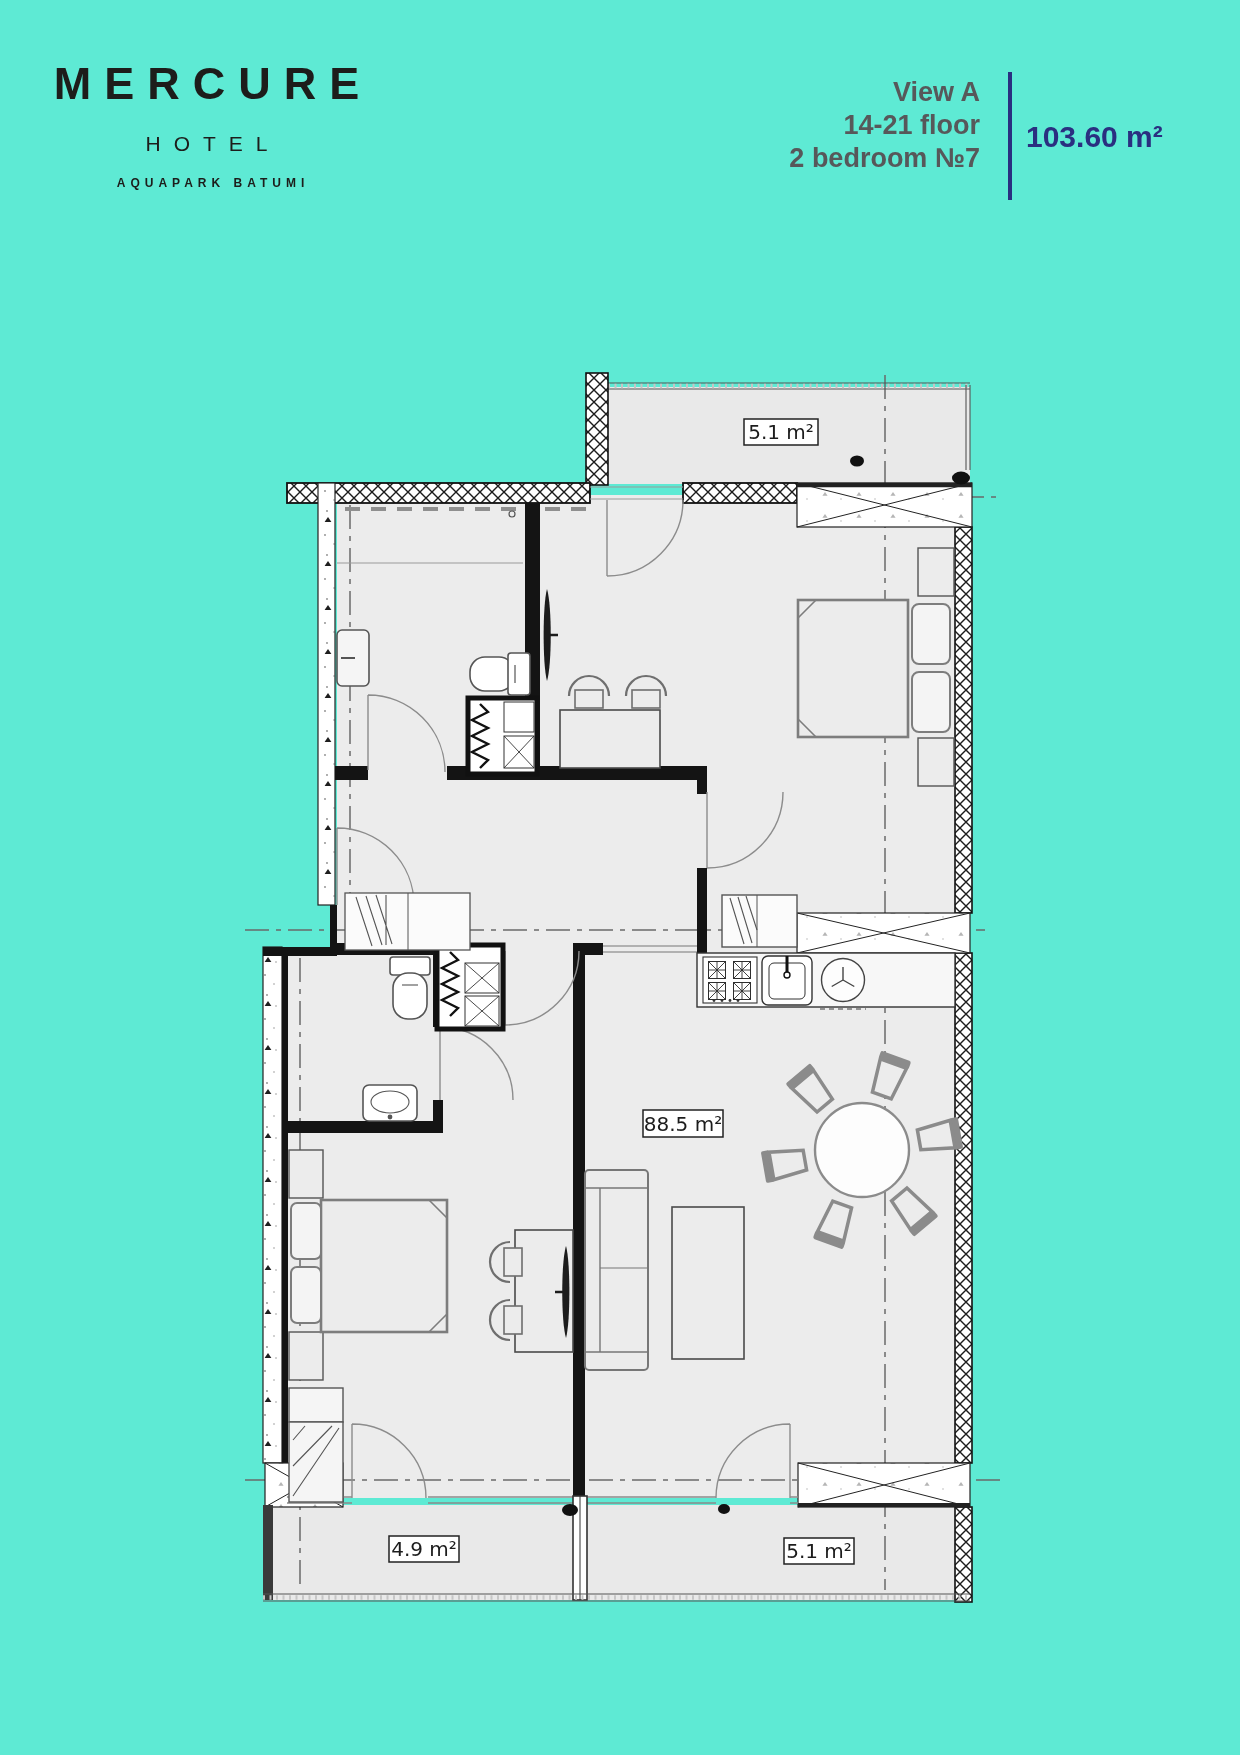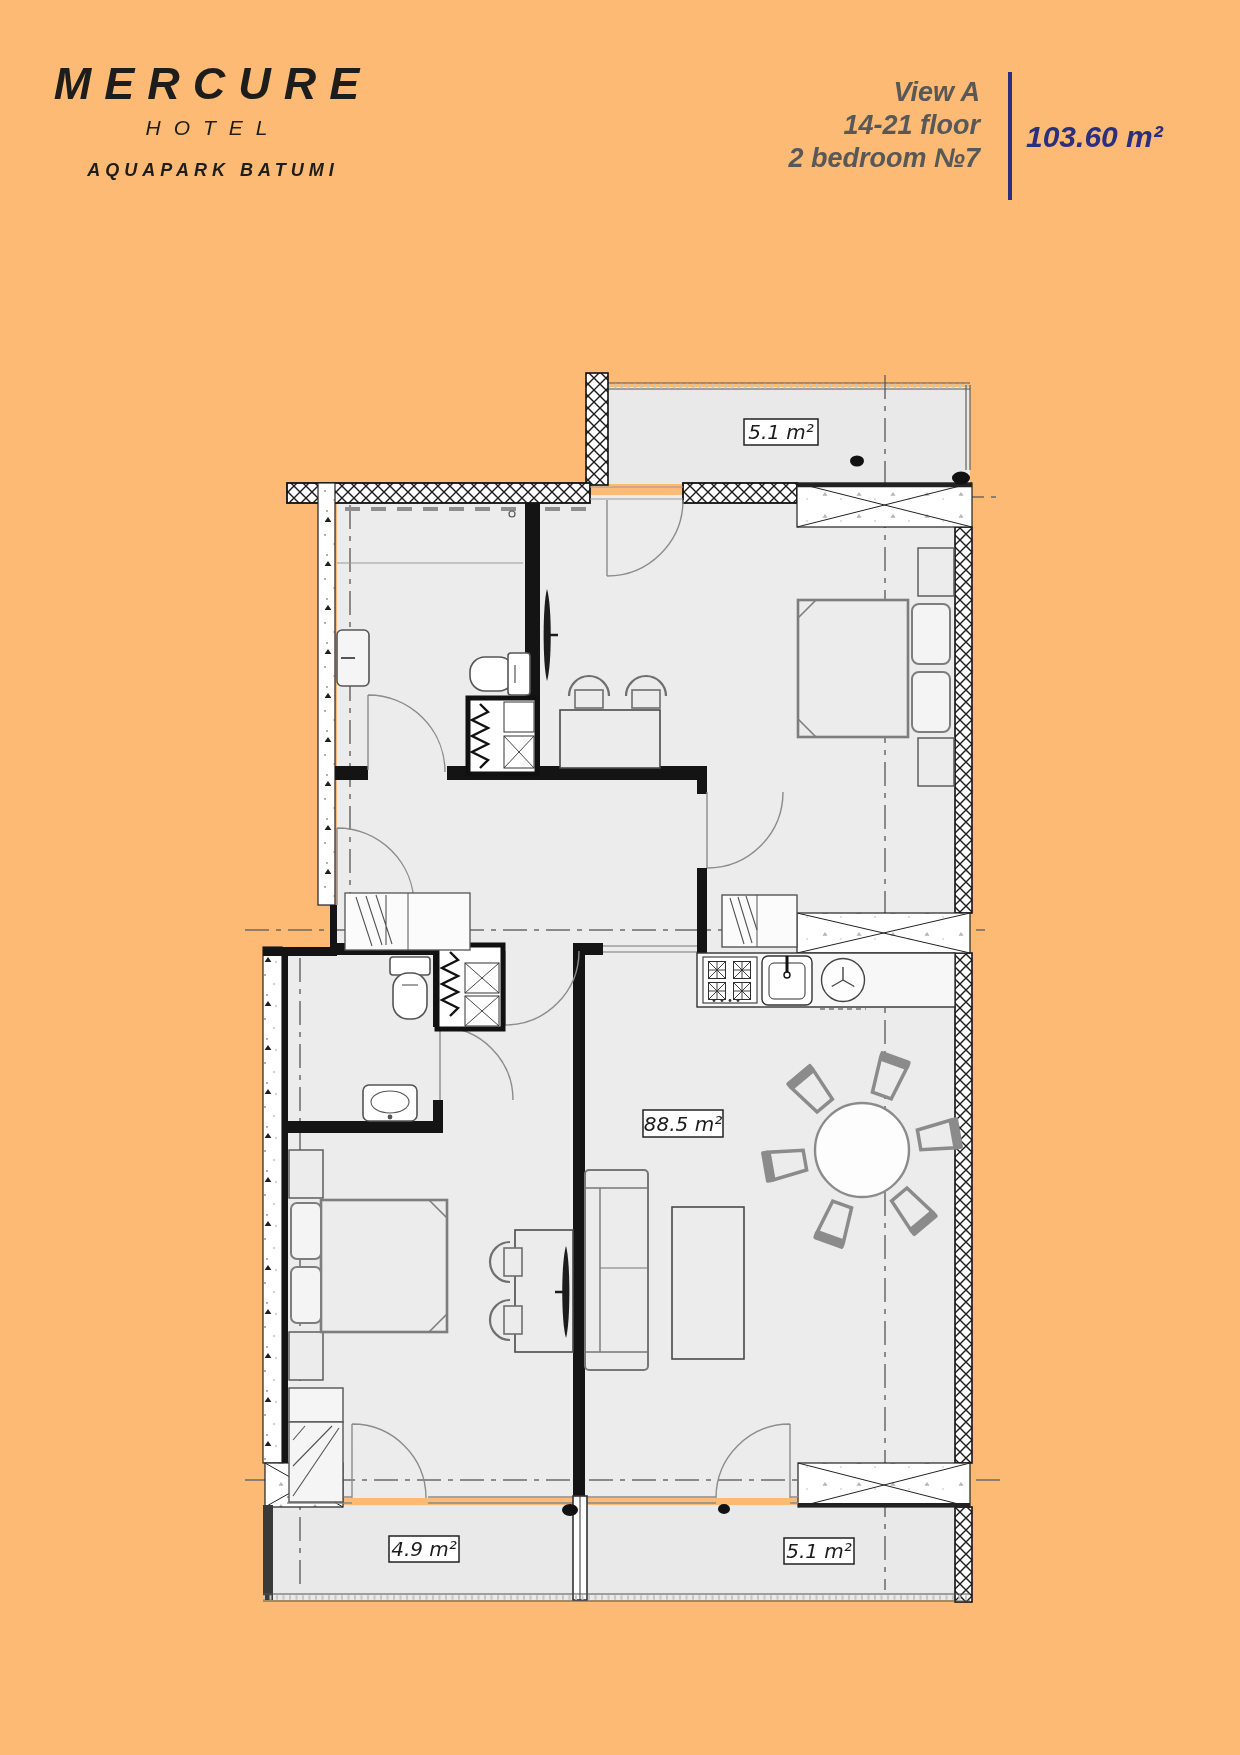--- a/index.html
+++ b/index.html
@@ -1,22 +1,22 @@
 <!DOCTYPE html>
 <html><head>
 <meta charset="utf-8">
 <style>
   html,body{margin:0;padding:0;background:#ffffff;}
-  .page{position:relative;width:1240px;height:1755px;background:#fdba74;overflow:hidden;
-        font-family:"Liberation Sans",sans-serif;font-style:italic;}
+  .page{position:relative;width:1240px;height:1755px;background:#5eead4;overflow:hidden;
+        font-family:"Liberation Sans",sans-serif;}
   
   .logo{position:absolute;left:48px;top:58px;width:330px;text-align:center;color:#1d1d1b;}
   .logo .brand{font-size:45px;font-weight:600;letter-spacing:13px;line-height:52px;white-space:nowrap;}
-  .logo .tier{font-size:21px;font-weight:400;letter-spacing:13px;margin-top:6px;}
-  .logo .loc{font-size:18px;font-weight:600;letter-spacing:5px;margin-top:20px;white-space:nowrap;}
+  .logo .tier{font-size:21px;font-weight:400;letter-spacing:13px;margin-top:22px;}
+  .logo .loc{font-size:12px;font-weight:600;letter-spacing:5px;margin-top:20px;white-space:nowrap;}
   .unit{position:absolute;left:660px;top:76px;width:320px;text-align:right;color:#57585a;}
   .unit .l{font-size:27px;font-weight:700;line-height:33px;}
   .unit .view{font-size:27px;font-weight:400;color:#6d6e70;line-height:33px;}
   .vrule{position:absolute;left:1008px;top:72px;width:4px;height:128px;background:#2a2f80;}
   .area{position:absolute;left:1026px;top:120px;width:205px;font-size:30px;font-weight:700;color:#2a2f80;white-space:nowrap;}
   
   .plan{position:absolute;left:0;top:0;width:1240px;height:1755px;}
   svg text.lbl{font-family:"DejaVu Sans","Liberation Sans",sans-serif;font-size:20px;fill:#1c1c1c;}
 </style>
 </head>

